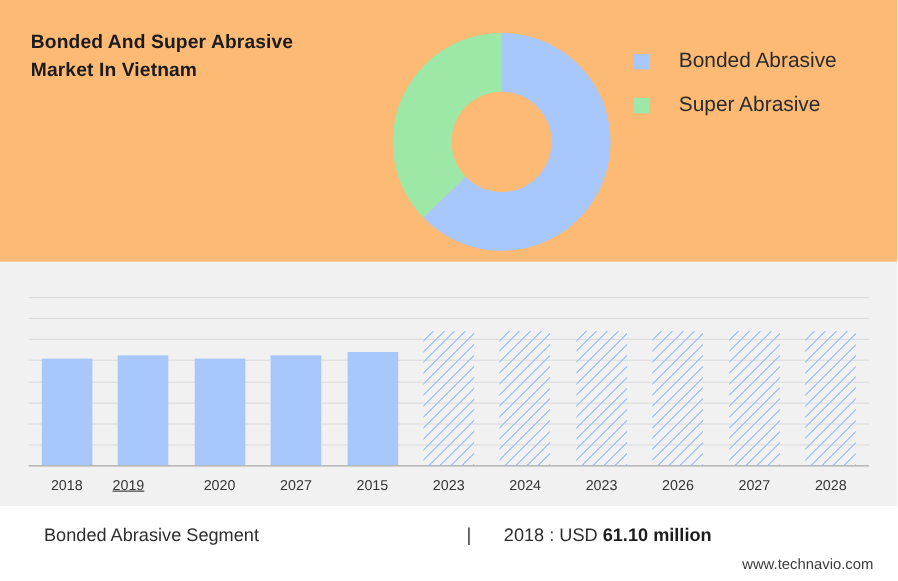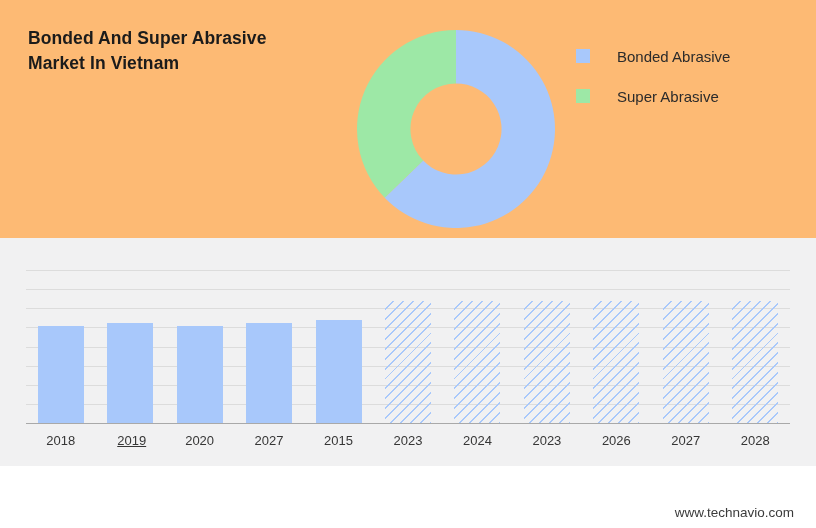--- a/index.html
+++ b/index.html
@@ -73,21 +73,21 @@
     align-items: center;
     height: 40px;
   }
   .legend-swatch {
     width: 14px;
     height: 14px;
     flex: 0 0 auto;
   }
   .legend-label {
     margin-left: 27px;
-    font-size: 15px;
+    font-size: 19px;
     color: #2b2b2b;
     white-space: nowrap;
   }
 
   
   .chart-panel {
     position: absolute;
     left: 0;
     top: 238px;
     width: 816px;
@@ -255,28 +255,35 @@
           <div class="bar hatch" style="left: 428.45px; width: 46px; height: 122.4px;"></div>
           <div class="bar hatch" style="left: 497.91px; width: 46px; height: 122.4px;"></div>
           <div class="bar hatch" style="left: 567.36px; width: 46px; height: 122.4px;"></div>
           <div class="bar hatch" style="left: 636.82px; width: 46px; height: 122.4px;"></div>
           <div class="bar hatch" style="left: 706.27px; width: 46px; height: 122.4px;"></div>
         </div>
       <div class="axis-baseline"></div>
     </div>
     <div class="xlabels" id="xlabels">
         <div class="xlabel" style="left: 0px; width: 69.45px;">2018</div>
-        <div class="xlabel" style="left: 71px; width: 69.45px; text-decoration: underline;">2019</div>
+        <div class="xlabel" style="left: 56px; width: 69.45px; text-decoration: underline;">2019</div>
         <div class="xlabel" style="left: 138.91px; width: 69.45px;">2020</div>
         <div class="xlabel" style="left: 208.36px; width: 69.45px;">2027</div>
         <div class="xlabel" style="left: 277.82px; width: 69.45px;">2015</div>
         <div class="xlabel" style="left: 347.27px; width: 69.45px;">2023</div>
         <div class="xlabel" style="left: 416.73px; width: 69.45px;">2024</div>
         <div class="xlabel" style="left: 486.18px; width: 69.45px;">2023</div>
         <div class="xlabel" style="left: 555.64px; width: 69.45px;">2026</div>
         <div class="xlabel" style="left: 625.09px; width: 69.45px;">2027</div>
         <div class="xlabel" style="left: 694.55px; width: 69.45px;">2028</div>
       </div>
   </div>
 
+  <div class="footer">
+    <div class="footer-left">Bonded Abrasive Segment</div>
+    <div class="footer-divider">|</div>
+    <div class="footer-right">
+      <span>2018 : USD </span><span class="strong">61.10 million</span>
+    </div>
+  </div>
 
   <div class="site-url">www.technavio.com</div>
 </div>
 
 </body></html>

